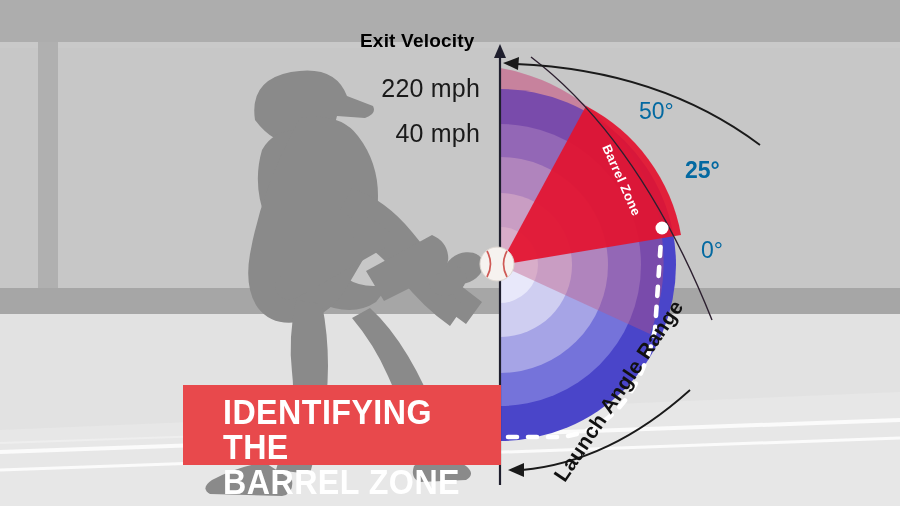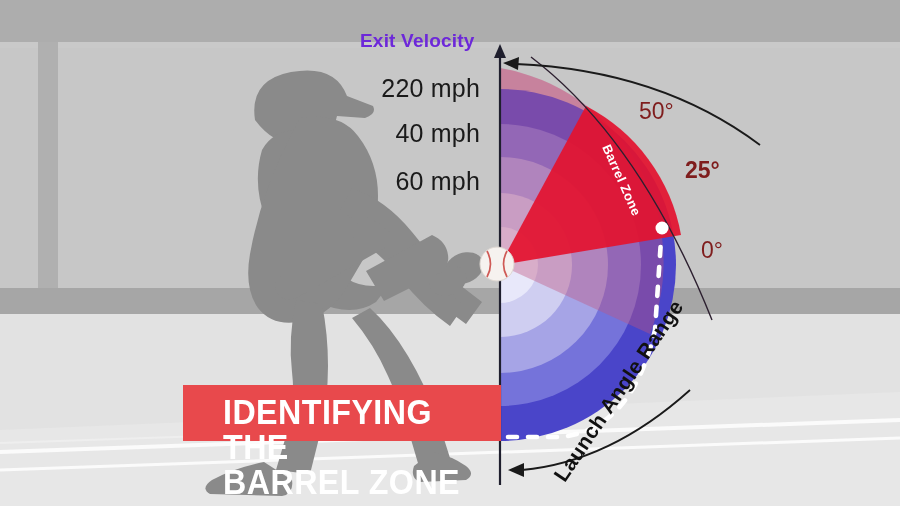--- a/index.html
+++ b/index.html
@@ -8,33 +8,33 @@
     font-family:"Liberation Sans",sans-serif;background:#c9c9c9;
   }
   #stage svg{position:absolute;left:0;top:0;}
   .txt{position:absolute;white-space:nowrap;}
 
   .mph{
     font-size:25px;font-weight:400;color:#1a1a1a;
     text-align:right;letter-spacing:.2px;
   }
   .axis-title{
-    font-size:19px;font-weight:bold;color:#6d28d9;letter-spacing:.2px;
+    font-size:19px;font-weight:bold;color:#000000;letter-spacing:.2px;
   }
   .angle-lbl{
-    font-size:23px;font-weight:400;color:#7f1d1d;
+    font-size:23px;font-weight:400;color:#0369a1;
   }
   .barrel-lbl{
     font-size:13px;font-weight:bold;color:#ffffff;letter-spacing:.4px;
   }
   .launch-lbl{
     font-size:21px;font-weight:bold;color:#111111;letter-spacing:.3px;
   }
   #banner{
-    position:absolute;left:183px;top:385px;width:318px;height:56px;
+    position:absolute;left:183px;top:385px;width:318px;height:80px;
     background:#e8494c;
   }
   #banner .line{
     color:#ffffff;font-weight:bold;font-size:35px;line-height:35px;
     letter-spacing:.5px;transform:scaleX(.92);transform-origin:left center;
     font-family:"Liberation Sans",sans-serif;
   }
   #banner .inner{position:absolute;left:40px;top:9px;}
 </style>
 </head>
@@ -155,21 +155,20 @@
     <path d="M448,437 L560,437 Q632,430 655,330 L661,240" stroke="#ffffff" stroke-width="4.6" fill="none" stroke-dasharray="9 11" stroke-linecap="round"></path>
     <circle cx="662" cy="228" r="6.5" fill="#ffffff"></circle>
 
     <path d="M500,265 L712,322" stroke="#2d2030" stroke-width="0" fill="none"></path>
   </svg>
 
   <div class="txt axis-title" style="left:360px;top:30px;">Exit Velocity</div>
 
   <div class="txt mph" style="left:330px;top:74px;width:150px;">220 mph</div>
   <div class="txt mph" style="left:330px;top:119px;width:150px;">40 mph</div>
-  <div class="txt mph" style="left:330px;top:167px;width:150px;">60 mph</div>
 
   <div class="txt angle-lbl" style="left:639px;top:98px;">50°</div>
   <div class="txt angle-lbl" style="left:685px;top:157px;font-weight:bold;">25°</div>
   <div class="txt angle-lbl" style="left:701px;top:237px;">0°</div>
 
   <div class="txt barrel-lbl" style="left:613px;top:142px;transform:rotate(66deg);transform-origin:left top;">Barrel Zone</div>
 
   <div class="txt launch-lbl" style="left:569px;top:462px;transform:rotate(-56deg);transform-origin:left bottom;">Launch Angle Range</div>
 
   <div id="banner">

